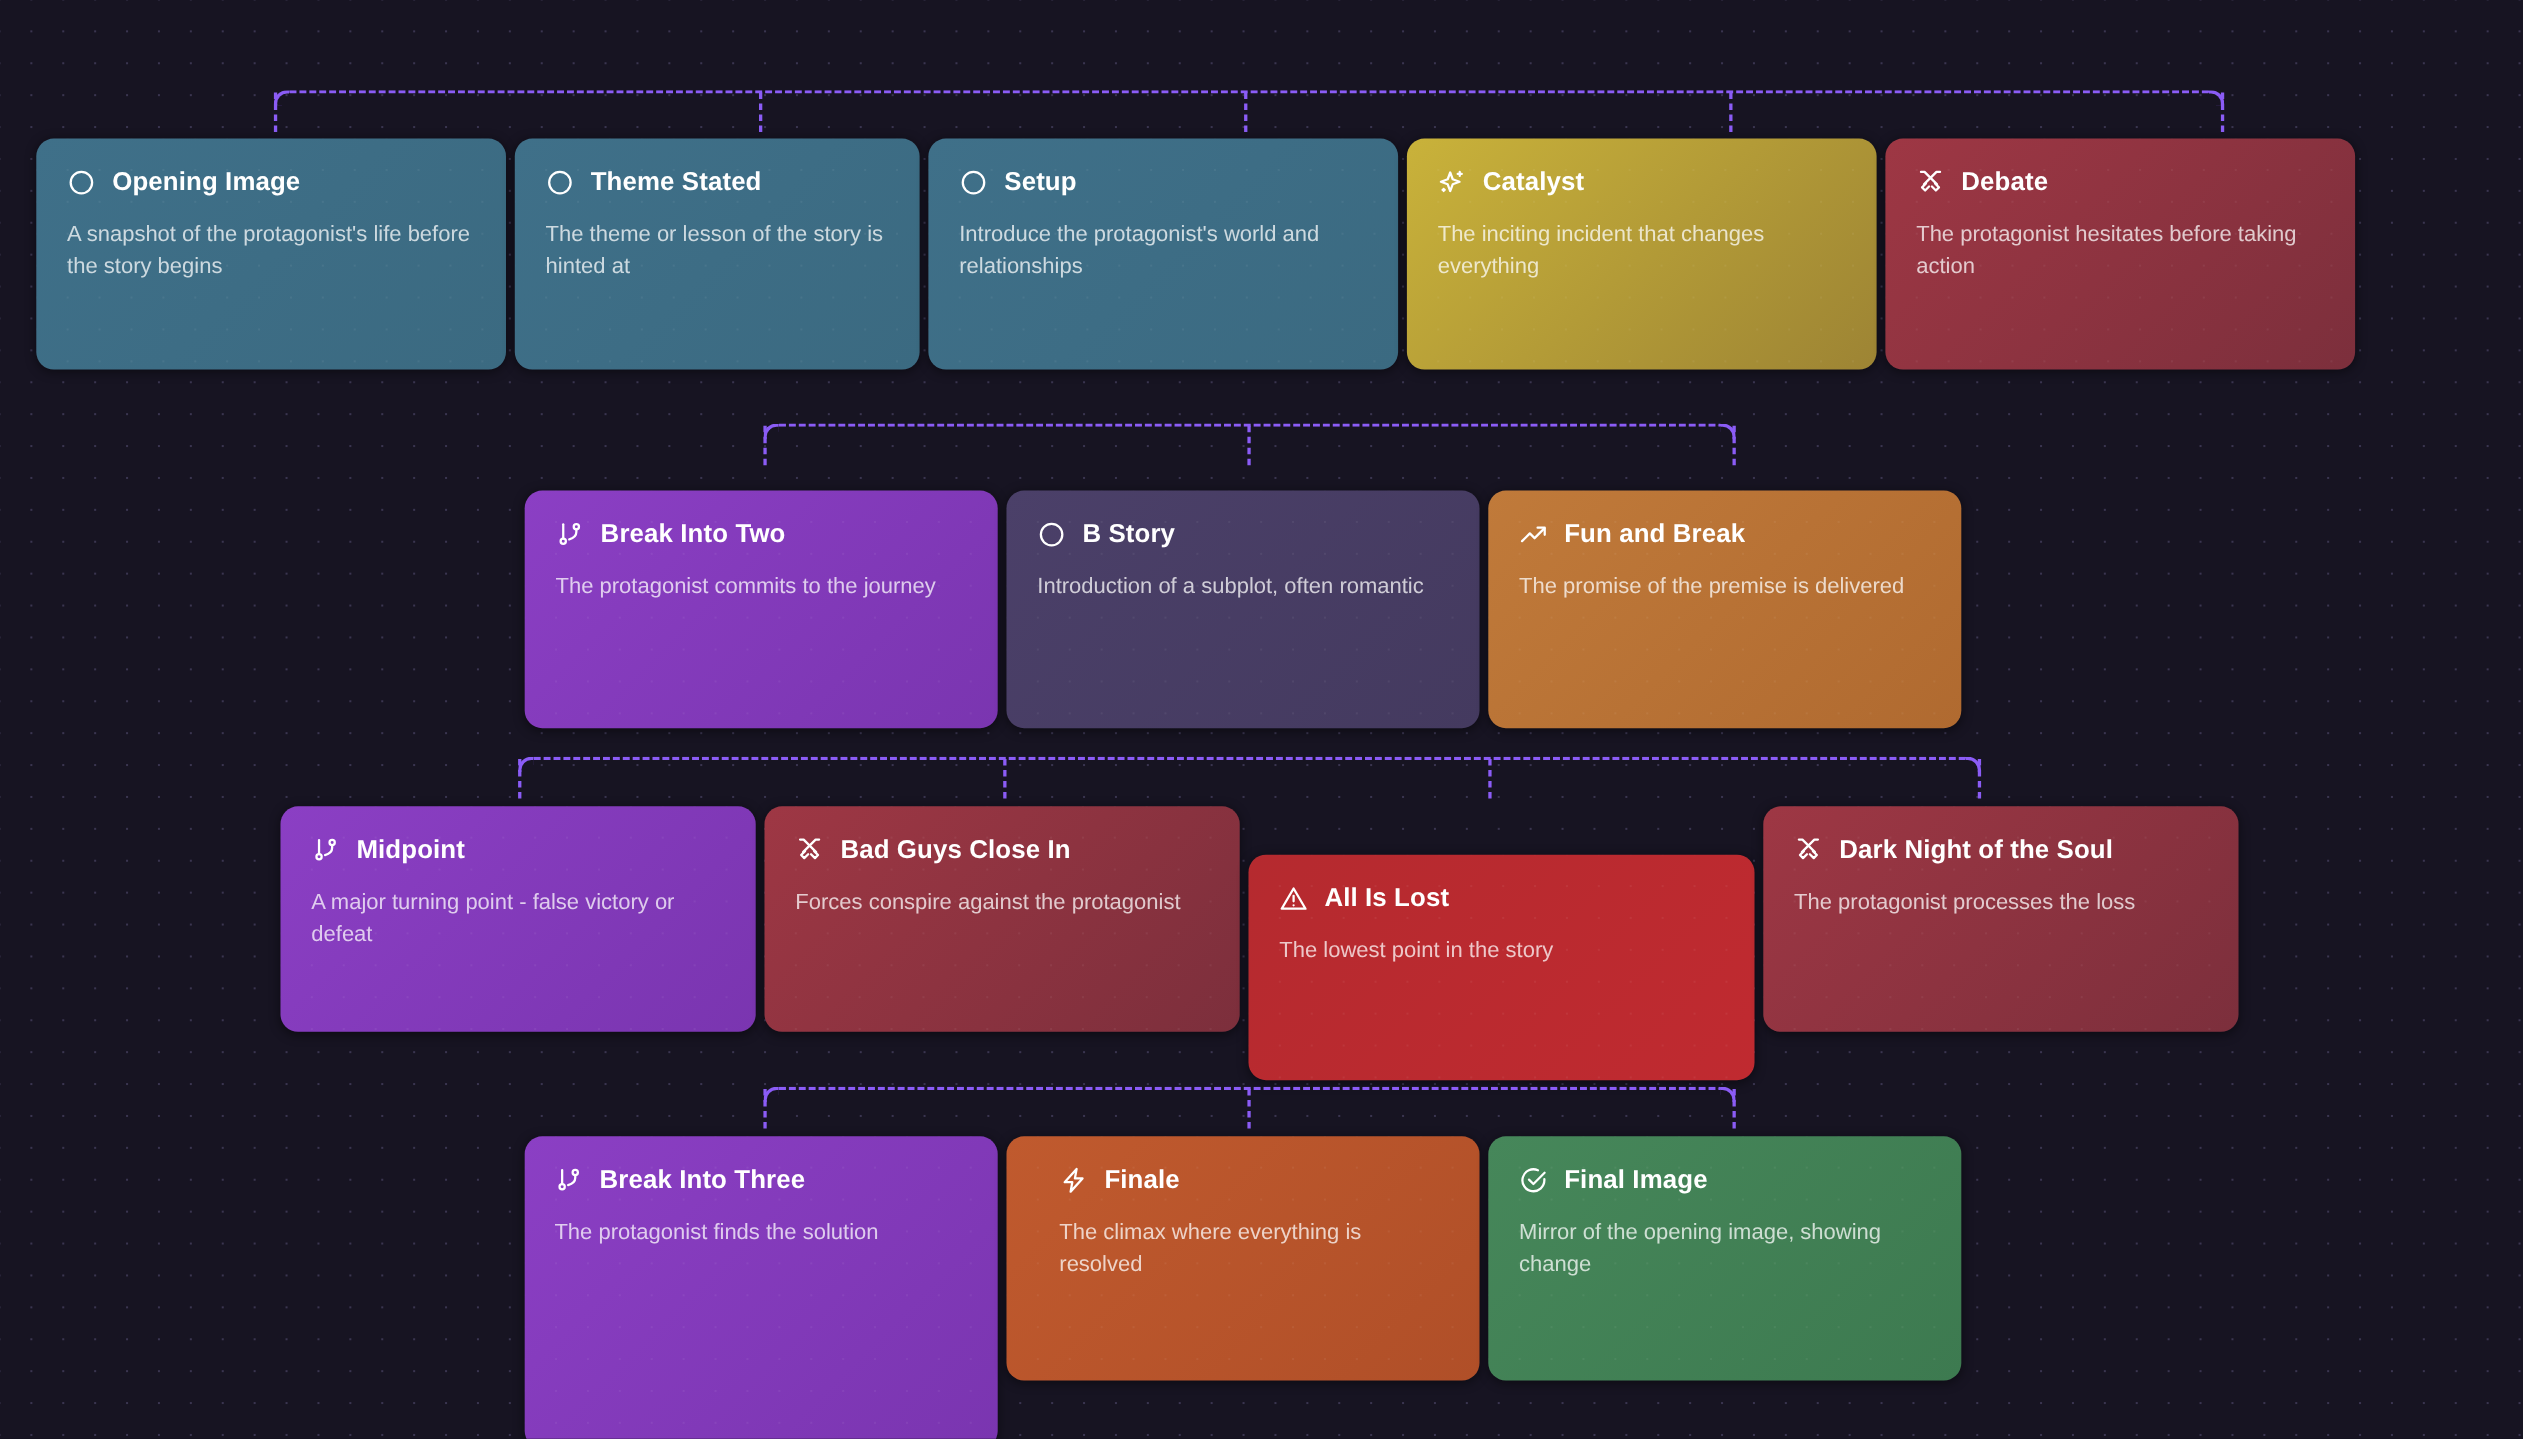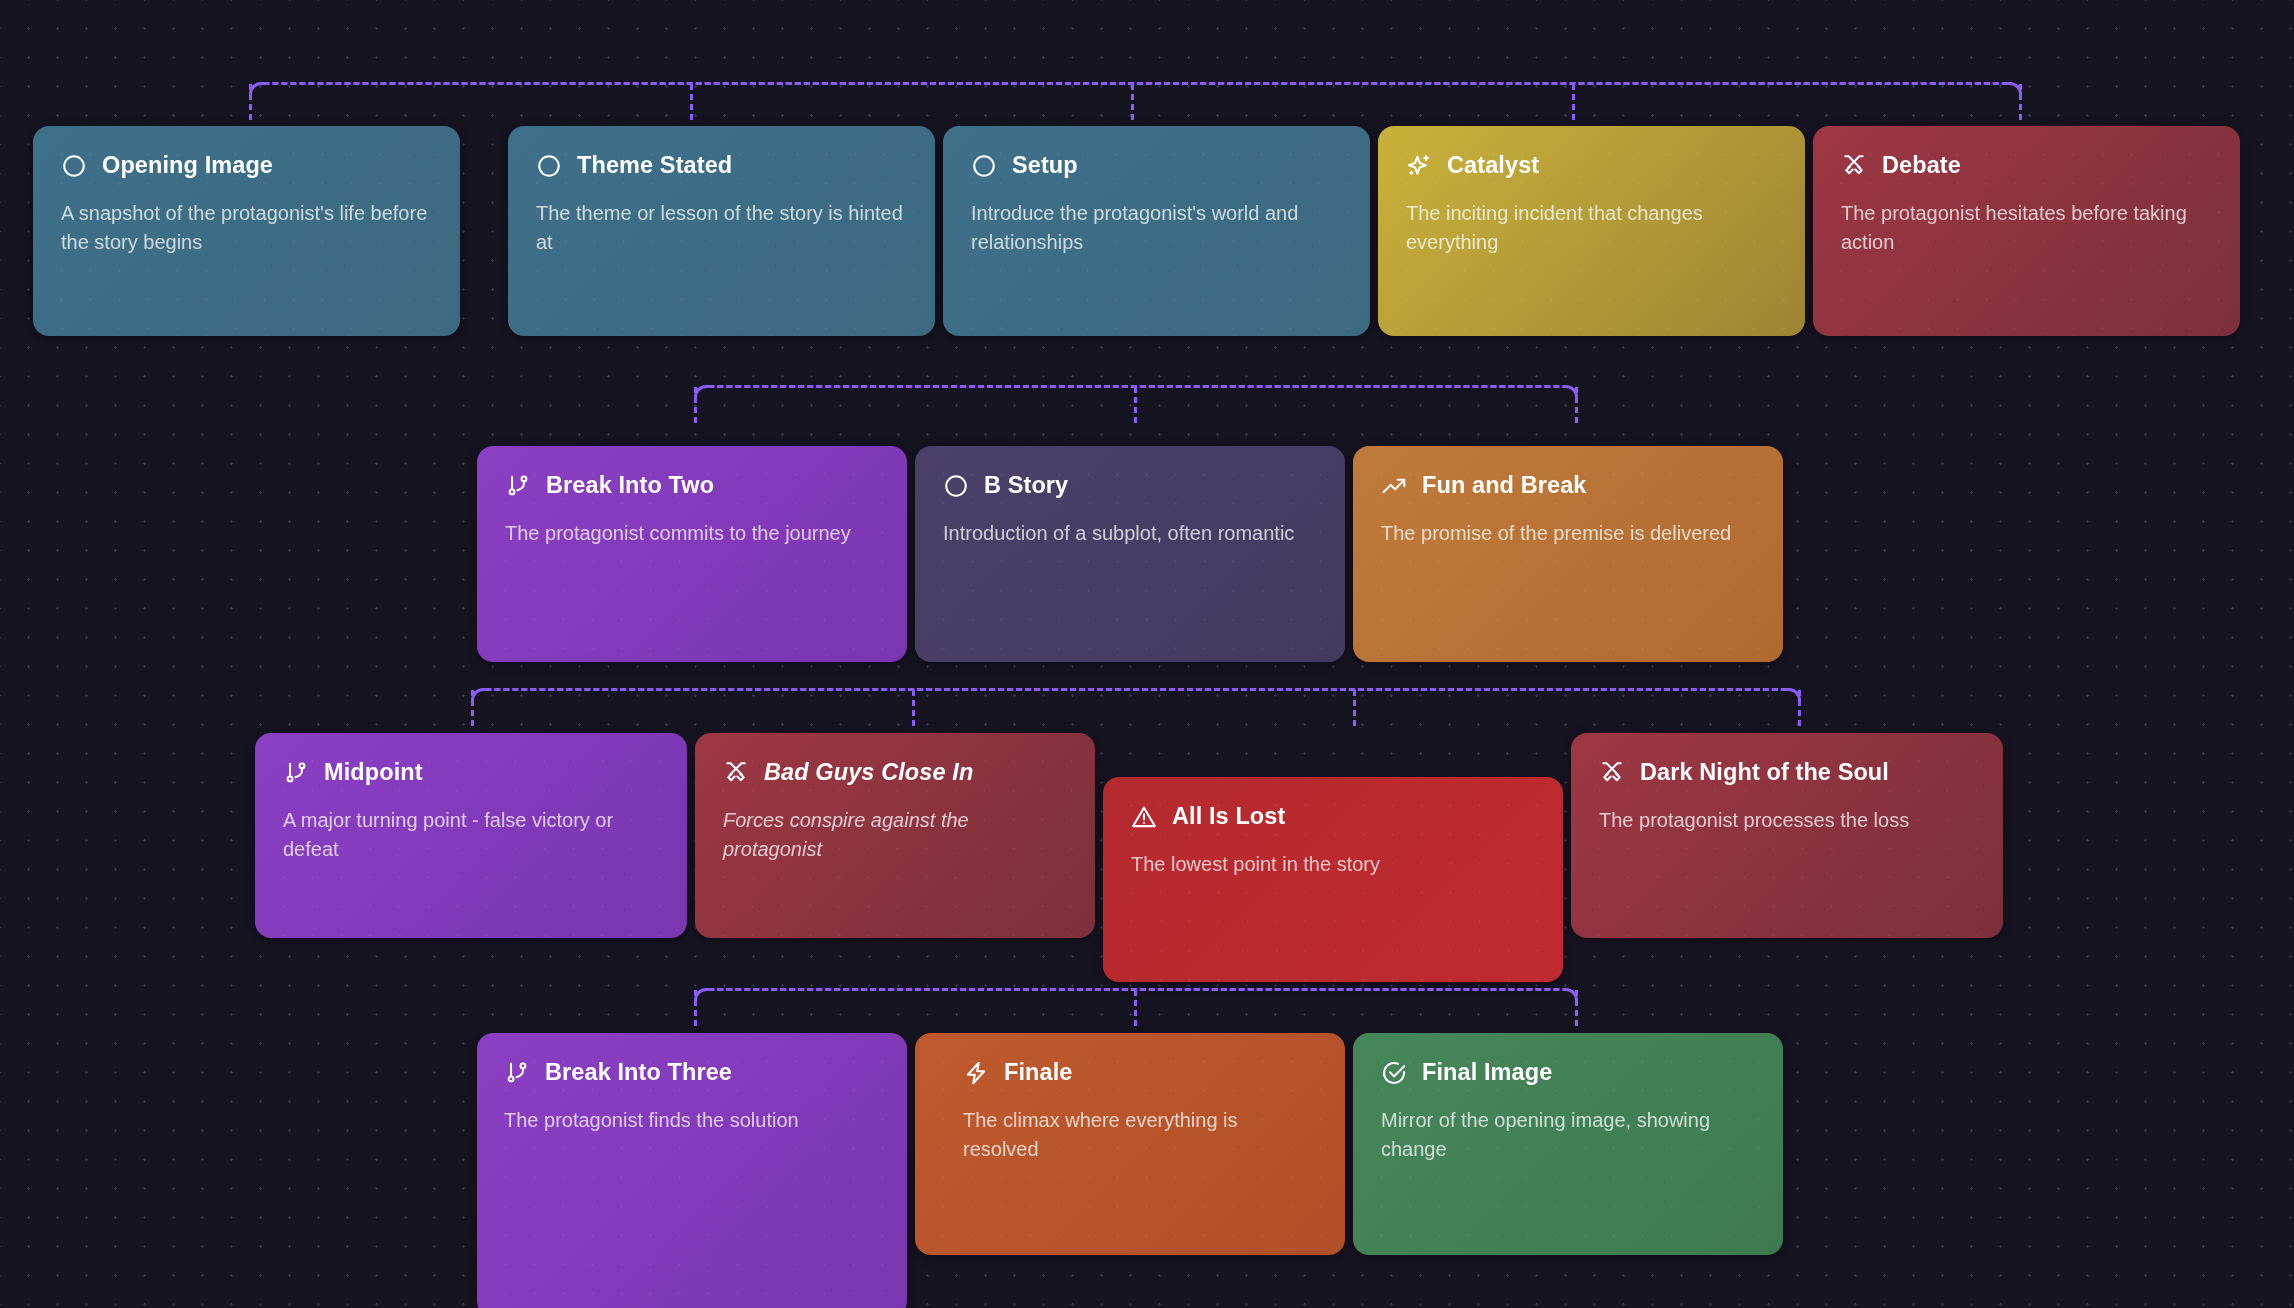--- a/index.html
+++ b/index.html
@@ -92,21 +92,21 @@
         <div class="card-head">
           <span class="ico">
             <svg viewBox="0 0 24 24" fill="none" stroke="#ffffff" stroke-width="1.9" stroke-linecap="round" stroke-linejoin="round">
               <circle cx="12" cy="12" r="9"></circle>
             </svg>
           </span>
           <span class="card-title">Opening Image</span>
         </div>
         <div class="card-desc">A snapshot of the protagonist's life before the story begins</div>
       </div>
-      <div class="card" style="width: 427px; height: 210px; background: linear-gradient(135deg, rgb(63, 112, 137) 0%, rgb(59, 106, 129) 100%); margin-left: 40px;">
+      <div class="card" style="width: 368px; height: 210px; background: linear-gradient(135deg, rgb(63, 112, 137) 0%, rgb(59, 106, 129) 100%);">
         <div class="card-head">
           <span class="ico">
             <svg viewBox="0 0 24 24" fill="none" stroke="#ffffff" stroke-width="1.9" stroke-linecap="round" stroke-linejoin="round">
               <circle cx="12" cy="12" r="9"></circle>
             </svg>
           </span>
           <span class="card-title">Theme Stated</span>
         </div>
         <div class="card-desc">The theme or lesson of the story is hinted at</div>
       </div>
@@ -217,21 +217,21 @@
               <circle cx="6.5" cy="17.5" r="2.2"></circle>
               <circle cx="17.5" cy="5.5" r="2.2"></circle>
               <path d="M17.5 7.7v2.1c0 3.6-3.1 5.4-6 6.2"></path>
               <path d="M6.5 15.3V3.4"></path>
             </svg>
           </span>
           <span class="card-title">Midpoint</span>
         </div>
         <div class="card-desc">A major turning point - false victory or defeat</div>
       </div>
-      <div class="card" style="width: 400px; height: 205px; background: linear-gradient(135deg, rgb(158, 55, 68) 0%, rgb(124, 47, 60) 100%); font-style: italic;">
+      <div class="card" style="width: 432px; height: 205px; background: linear-gradient(135deg, rgb(158, 55, 68) 0%, rgb(124, 47, 60) 100%);">
         <div class="card-head">
           <span class="ico">
             <svg viewBox="0 0 24 24" fill="none" stroke="#ffffff" stroke-width="1.9" stroke-linecap="round" stroke-linejoin="round">
               <path d="M4 3h3l10.5 10.5"></path>
               <path d="M13.2 15.3l3.3 3.3 2.6-2.6-3.3-3.3"></path>
               <path d="M20 3h-3L6.5 13.5"></path>
               <path d="M10.8 15.3l-3.3 3.3-2.6-2.6 3.3-3.3"></path>
             </svg>
           </span>
           <span class="card-title">Bad Guys Close In</span>

